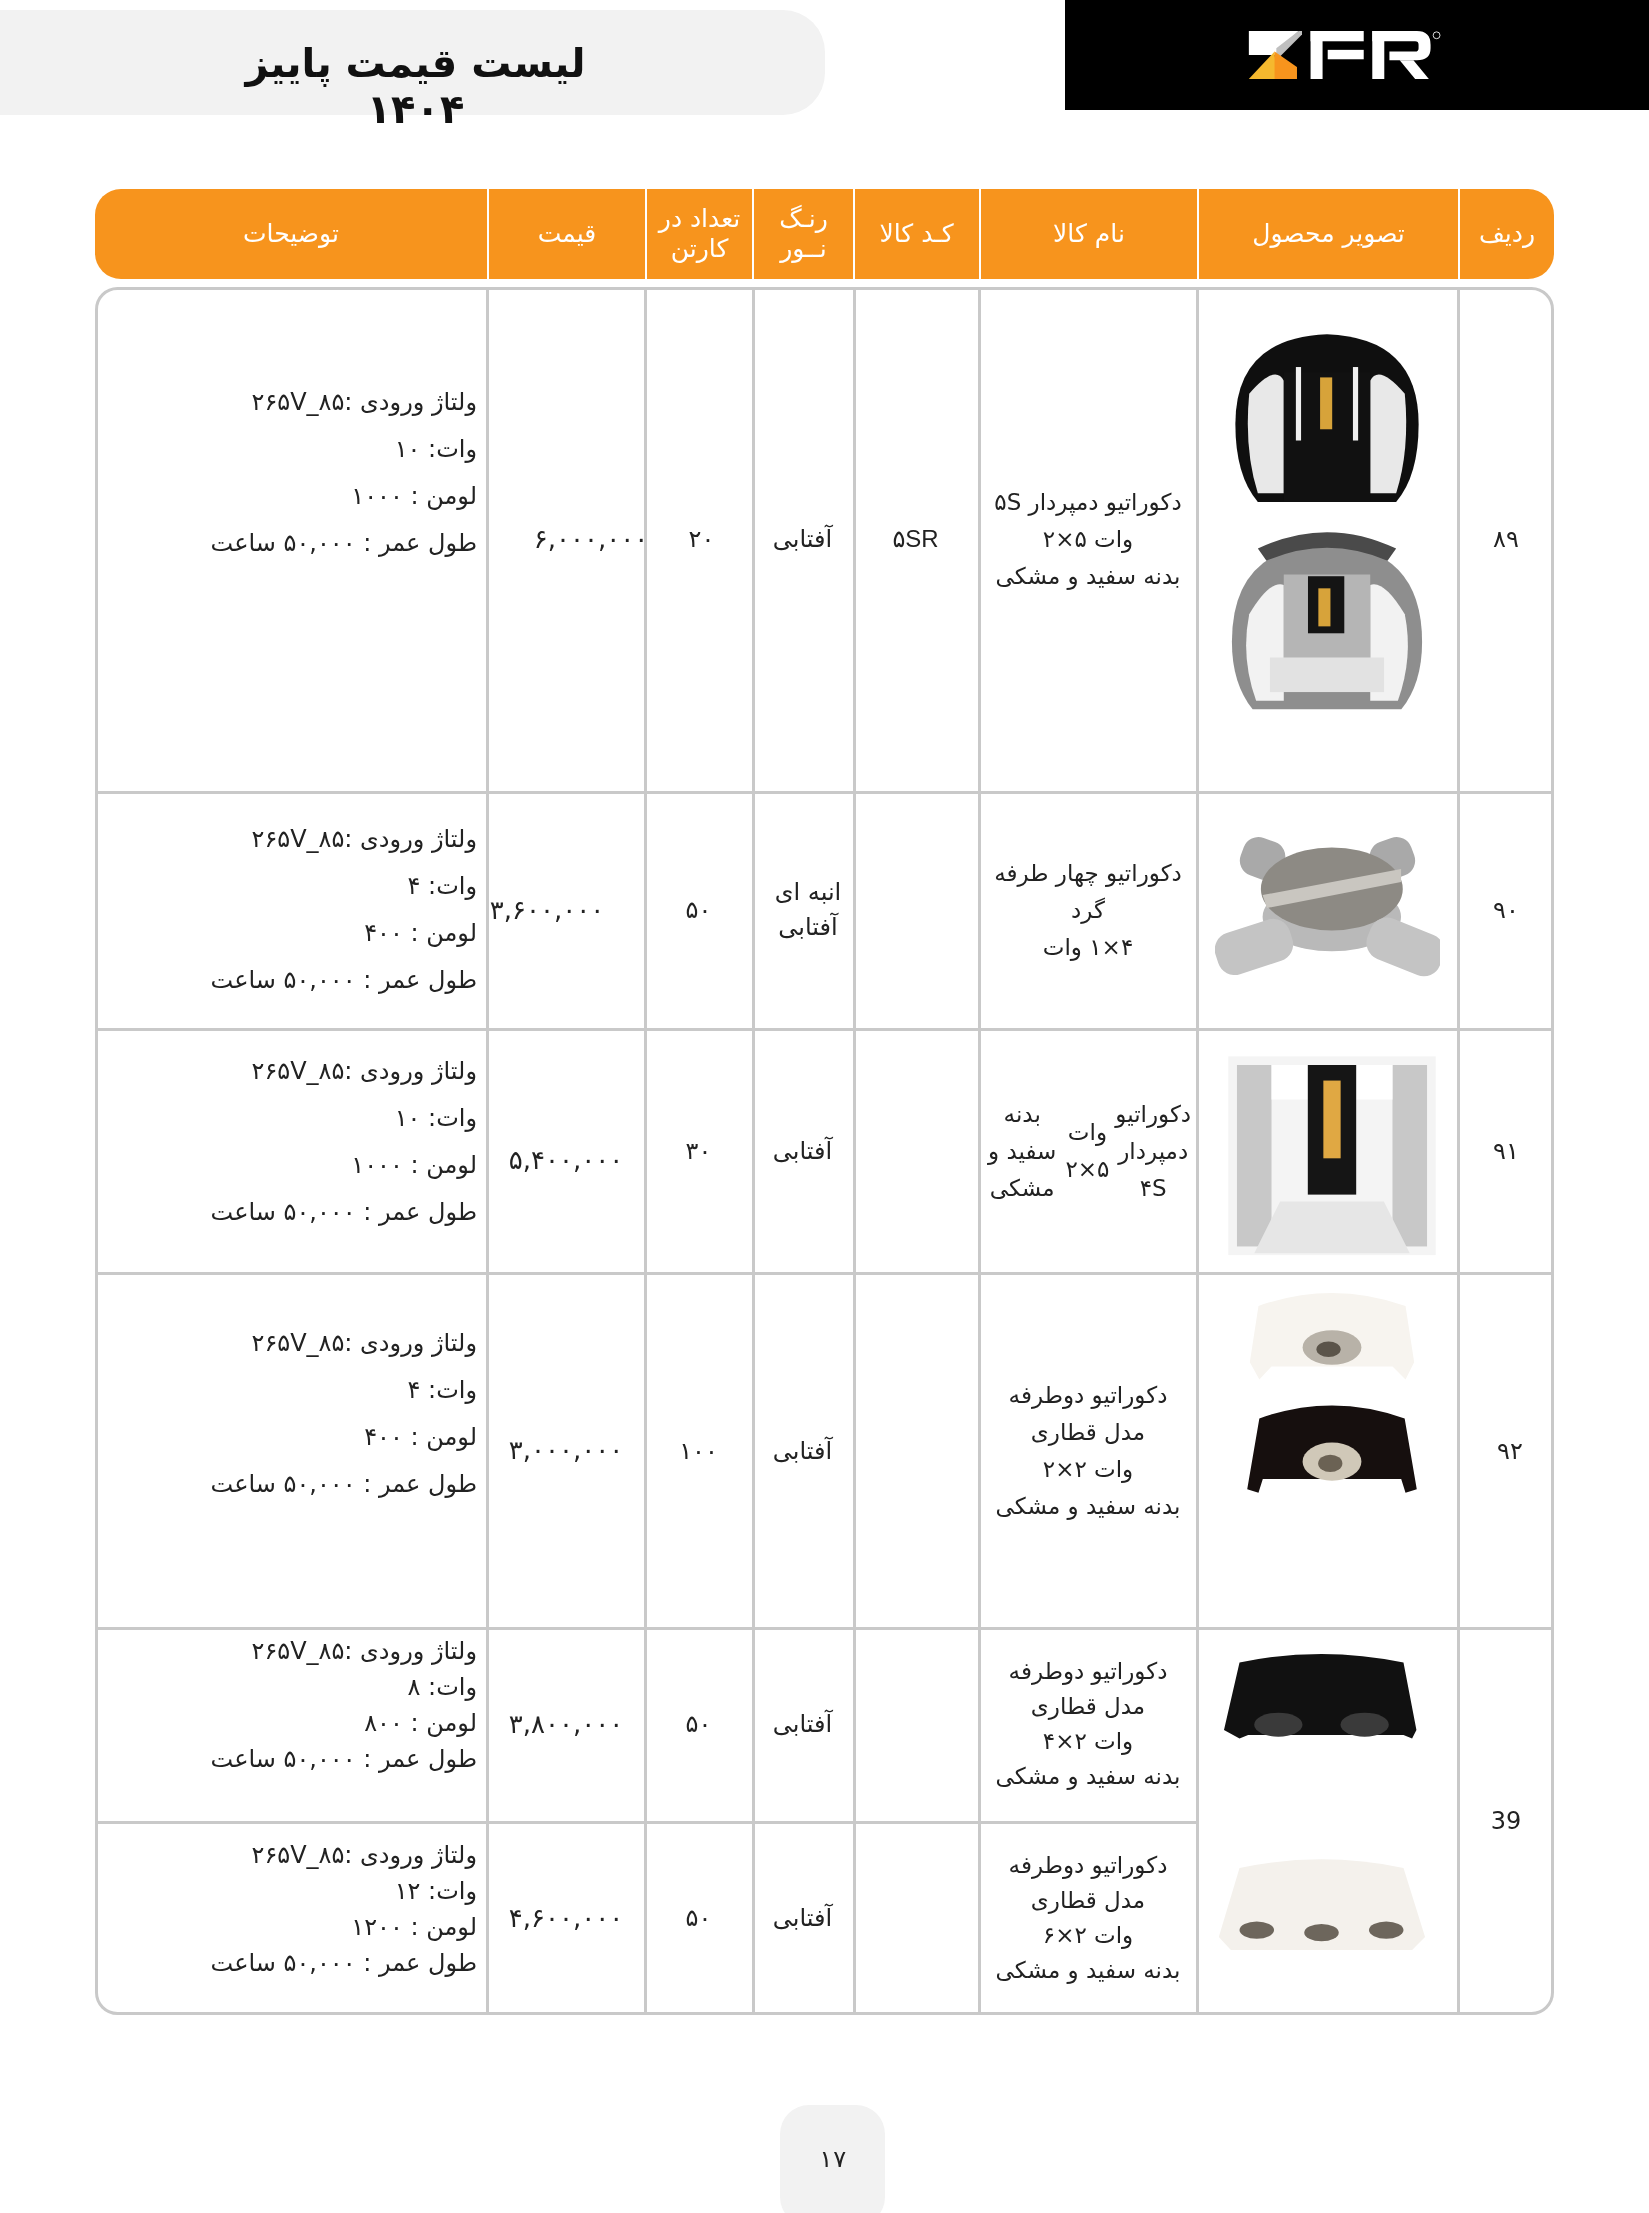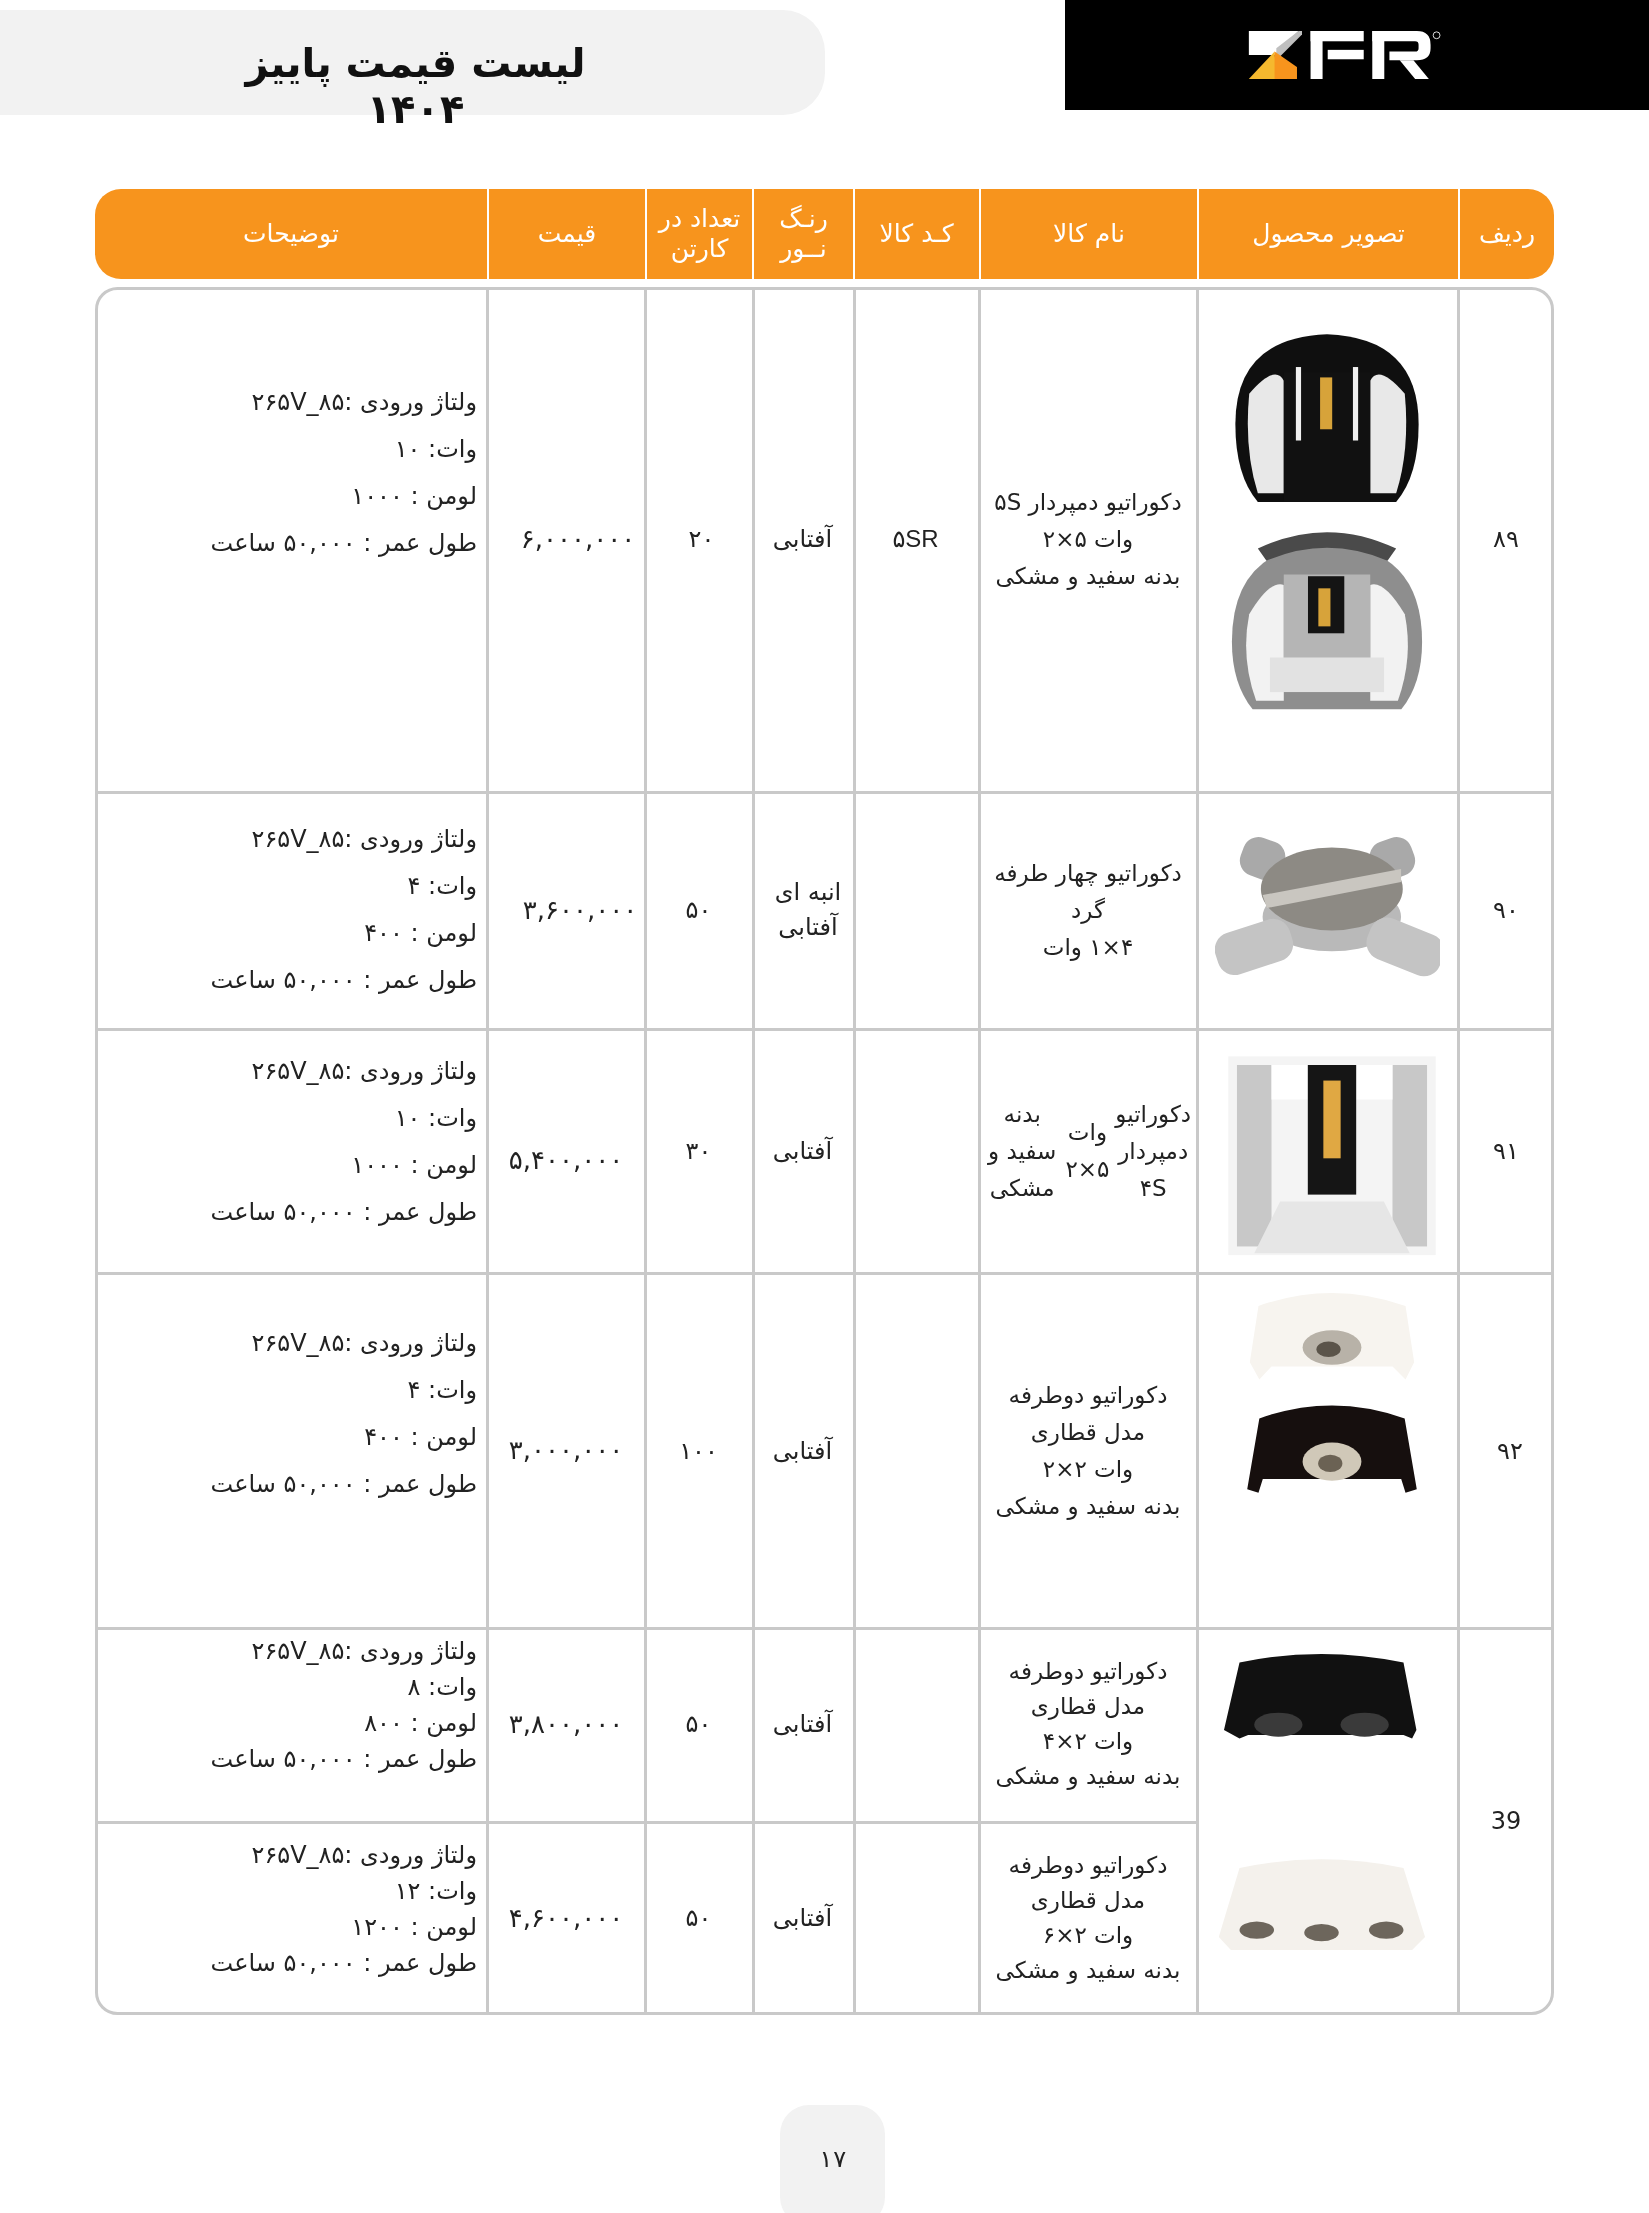--- a/index.html
+++ b/index.html
@@ -132,21 +132,21 @@
     </svg>
   </div>
   <div class="cell name" style="left:979px;top:287px;width:218px;height:504px;flex-direction:column;">
     <span>دکوراتیو دمپردار ۵S</span>
     <span>وات ۵×۲</span>
     <span>بدنه سفید و مشکی</span>
   </div>
   <div class="cell" style="left:853px;top:287px;width:125px;height:504px;font-family:'Liberation Sans',sans-serif;">۵SR</div>
   <div class="cell" style="left:752px;top:287px;width:101px;height:504px;">آفتابی</div>
   <div class="cell" style="left:645px;top:287px;width:113px;height:504px;">۲۰</div>
-  <div class="cell price" style="left:487px;top:287px;width:158px;height:504px;padding-left:24px;">۶,۰۰۰,۰۰۰</div>
+  <div class="cell price" style="left:500px;top:287px;width:158px;height:504px;padding-left:24px;">۶,۰۰۰,۰۰۰</div>
   <div class="desc" style="left:173px;top:379px;width:304px;">
     <div>ولتاژ ورودی :۸۵_۲۶۵V</div>
     <div>وات:    ۱۰</div>
     <div>لومن :  ۱۰۰۰</div>
     <div>طول عمر : ۵۰,۰۰۰ ساعت</div>
   </div>
 </div>
 
 <div>
   <div class="cell" style="left:1458px;top:791px;width:96px;height:238px;text-align:center;">۹۰</div>
@@ -164,21 +164,21 @@
   <div class="cell name" style="left:979px;top:791px;width:218px;height:238px;flex-direction:column;">
     <span>دکوراتیو چهار طرفه گرد</span>
     <span>۴×۱ وات</span>
   </div>
   <div class="cell" style="left:853px;top:791px;width:125px;height:238px;"></div>
   <div class="cell" style="left:752px;top:791px;width:112px;height:238px;flex-direction:column;line-height:35px;">
     <span>انبه ای</span>
     <span>آفتابی</span>
   </div>
   <div class="cell" style="left:645px;top:791px;width:107px;height:238px;">۵۰</div>
-  <div class="cell price" style="left:493px;top:791px;width:158px;height:238px;padding-left:16px;">۳,۶۰۰,۰۰۰</div>
+  <div class="cell price" style="left:460px;top:791px;width:158px;height:238px;padding-left:16px;">۳,۶۰۰,۰۰۰</div>
   <div class="desc" style="left:173px;top:816px;width:304px;">
     <div>ولتاژ ورودی :۸۵_۲۶۵V</div>
     <div>وات:    ۴</div>
     <div>لومن :  ۴۰۰</div>
     <div>طول عمر : ۵۰,۰۰۰ ساعت</div>
   </div>
 </div>
 
 <div>
   <div class="cell" style="left:1458px;top:1029px;width:96px;height:244px;">۹۱</div>

